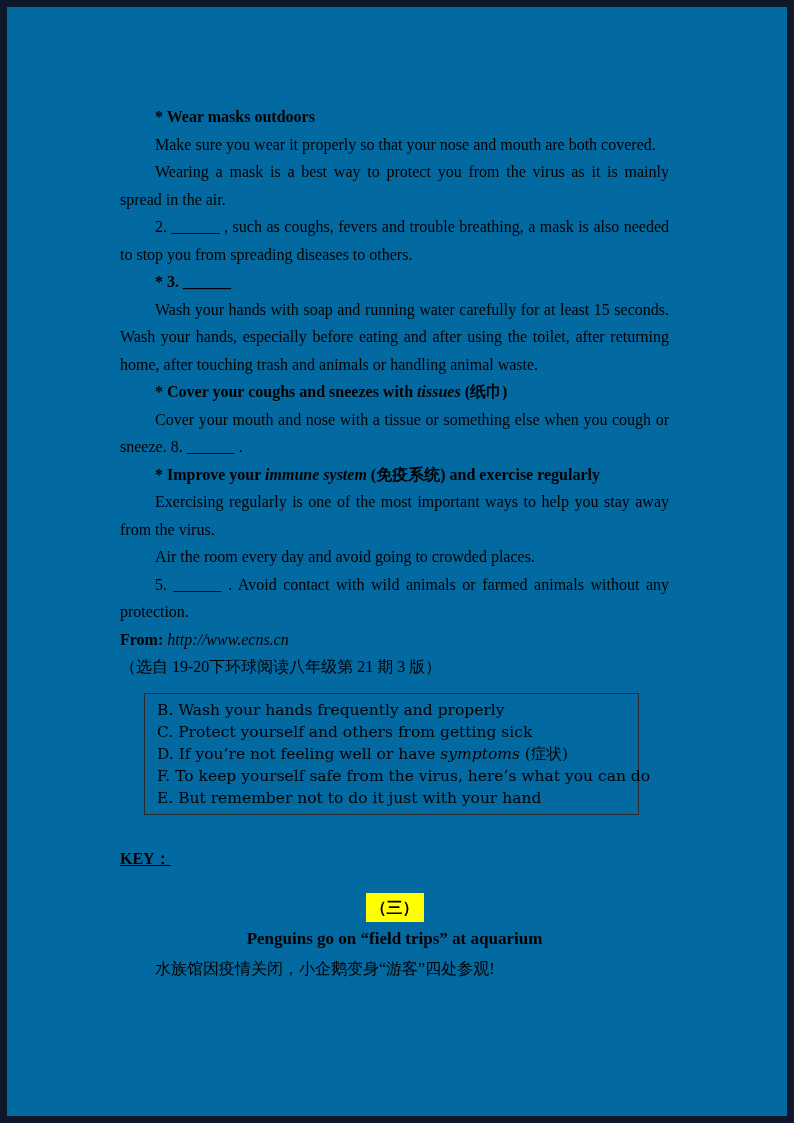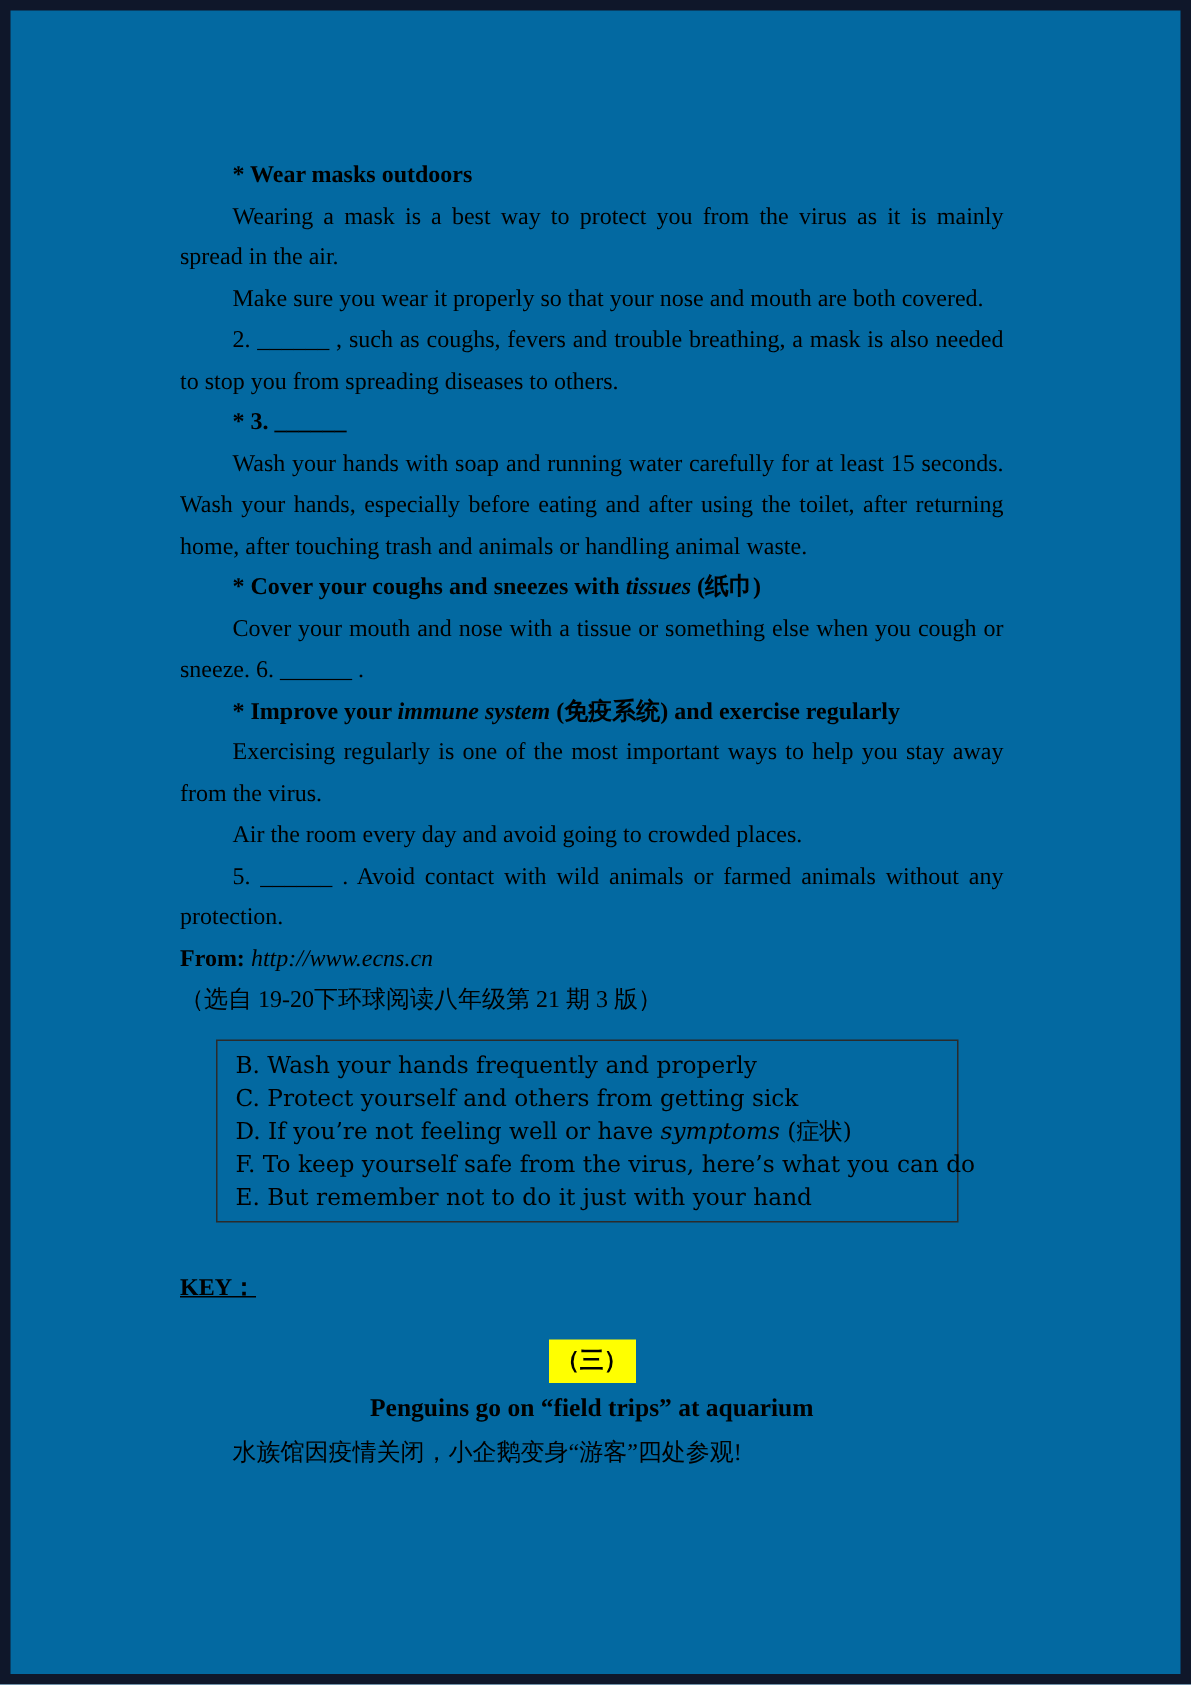--- a/index.html
+++ b/index.html
@@ -66,29 +66,29 @@
     margin-top: 2px;
   }
 </style>
 </head>
 <body>
 
 <div class="page">
   <div class="content">
 
     <p class="heading">* Wear masks outdoors</p>
+    <p class="body-para">Make sure you wear it properly so that your nose and mouth are both covered.</p>
     <p class="body-para">Wearing a mask is a best way to protect you from the virus as it is mainly spread in the air.</p>
-    <p class="body-para">Make sure you wear it properly so that your nose and mouth are both covered.</p>
     <p class="body-para">2. ______ , such as coughs, fevers and trouble breathing, a mask is also needed to stop you from spreading diseases to others.</p>
 
     <p class="heading">* 3. ______</p>
     <p class="body-para">Wash your hands with soap and running water carefully for at least 15 seconds. Wash your hands, especially before eating and after using the toilet, after returning home, after touching trash and animals or handling animal waste.</p>
 
     <p class="heading"><span>* Cover your coughs and sneezes with </span><i>tissues</i><span> (纸巾)</span></p>
-    <p class="body-para">Cover your mouth and nose with a tissue or something else when you cough or sneeze. 6. ______ .</p>
+    <p class="body-para">Cover your mouth and nose with a tissue or something else when you cough or sneeze. 8. ______ .</p>
 
     <p class="heading"><span>* Improve your </span><i>immune system</i><span> (免疫系统) and exercise regularly</span></p>
     <p class="body-para">Exercising regularly is one of the most important ways to help you stay away from the virus.</p>
     <p class="body-para">Air the room every day and avoid going to crowded places.</p>
     <p class="body-para">5. ______ . Avoid contact with wild animals or farmed animals without any protection.</p>
 
     <p class="right-line"><b>From:</b><span class="url-italic"> http://www.ecns.cn</span></p>
     <p class="right-line">（选自 19-20下环球阅读八年级第 21 期 3 版）</p>
 
     <div class="options-box">

